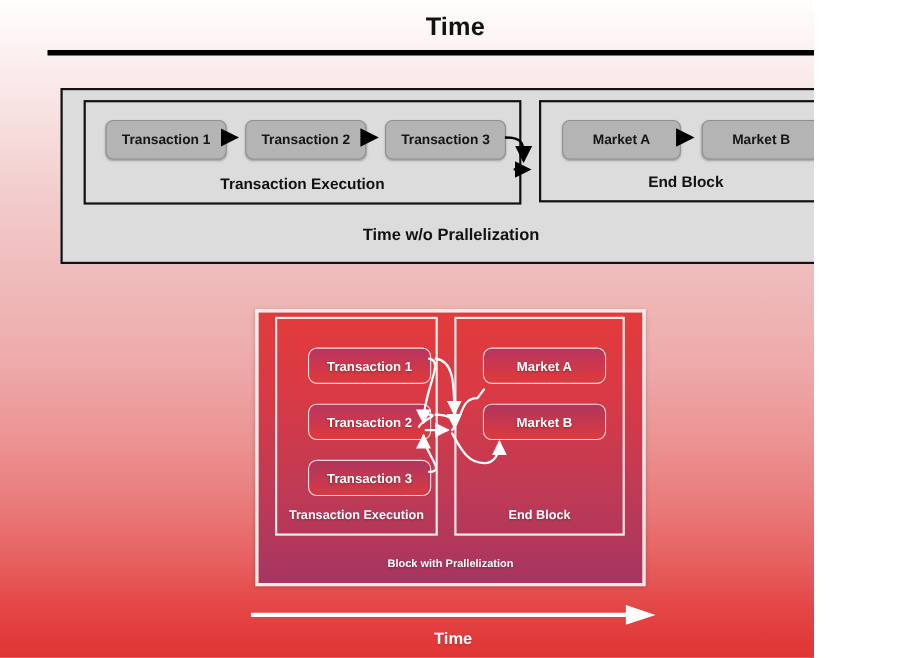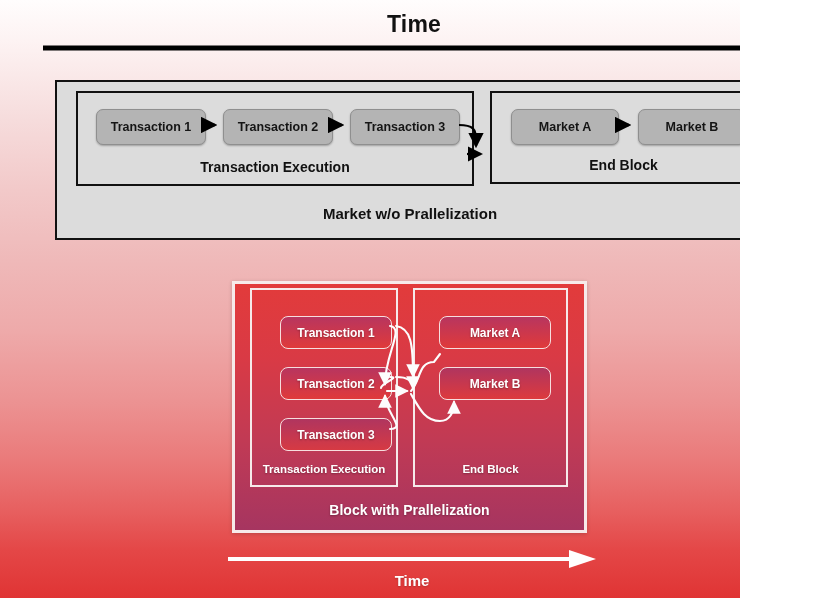--- a/index.html
+++ b/index.html
@@ -110,21 +110,21 @@
     background: linear-gradient(to bottom, #e23b3b 0%, #d93a45 30%, #c03a55 65%, #a63560 100%);
     border: 3px solid #f7eaea;
     box-sizing: border-box;
     box-shadow: 0 1px 4px rgba(0,0,0,.18);
   }
   #block-parallel .outer-label {
     position: absolute;
     left: 0; bottom: 12px;
     width: 100%;
     text-align: center;
-    font-size: 14px;
+    font-size: 10px;
     font-weight: bold;
     color: #ffffff;
     text-shadow: 0 1px 2px rgba(0,0,0,.3);
   }
   .red-group {
     position: absolute;
     border: 2px solid #f6eaea;
     box-sizing: border-box;
     background: transparent;
   }
@@ -269,21 +269,21 @@
 
         <path d="M 137 42 C 152 44 154 60 154 92" transform="translate(24,0)" marker-end="url(#ah-light)"></path>
 
         <path d="M 161 93 C 172 93 178 97 178 104" marker-end="url(#ah-light)"></path>
       </g>
     </svg>
 
     <div class="outer-label">Block with Prallelization</div>
   </div>
 
-  <div class="outer-label" style="position:absolute;left:55px;top:205px;width:710px;text-align:center;font-size:15px;font-weight:bold;color:#111;">Market w/o Prallelization</div>
+  <div class="outer-label" style="position:absolute;left:55px;top:205px;width:710px;text-align:center;font-size:15px;font-weight:bold;color:#111;">Time w/o Prallelization</div>
 
   <svg id="time-arrow-bottom" viewBox="0 0 368 18">
     <line x1="0" y1="9" x2="345" y2="9" stroke="#ffffff" stroke-width="4"></line>
     <polygon points="341,0 368,9 341,18" fill="#ffffff"></polygon>
   </svg>
   <div id="time-title-bottom">Time</div>
 
 </div>
 
 </body></html>

